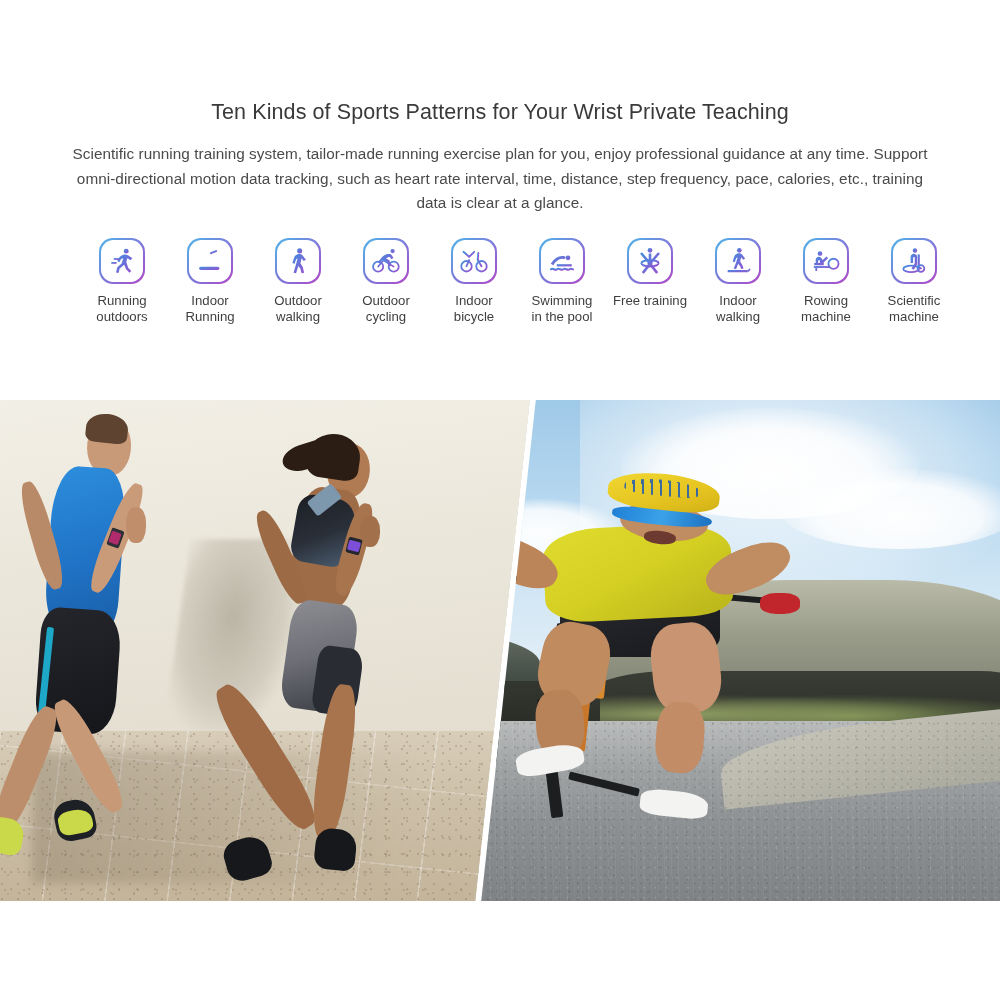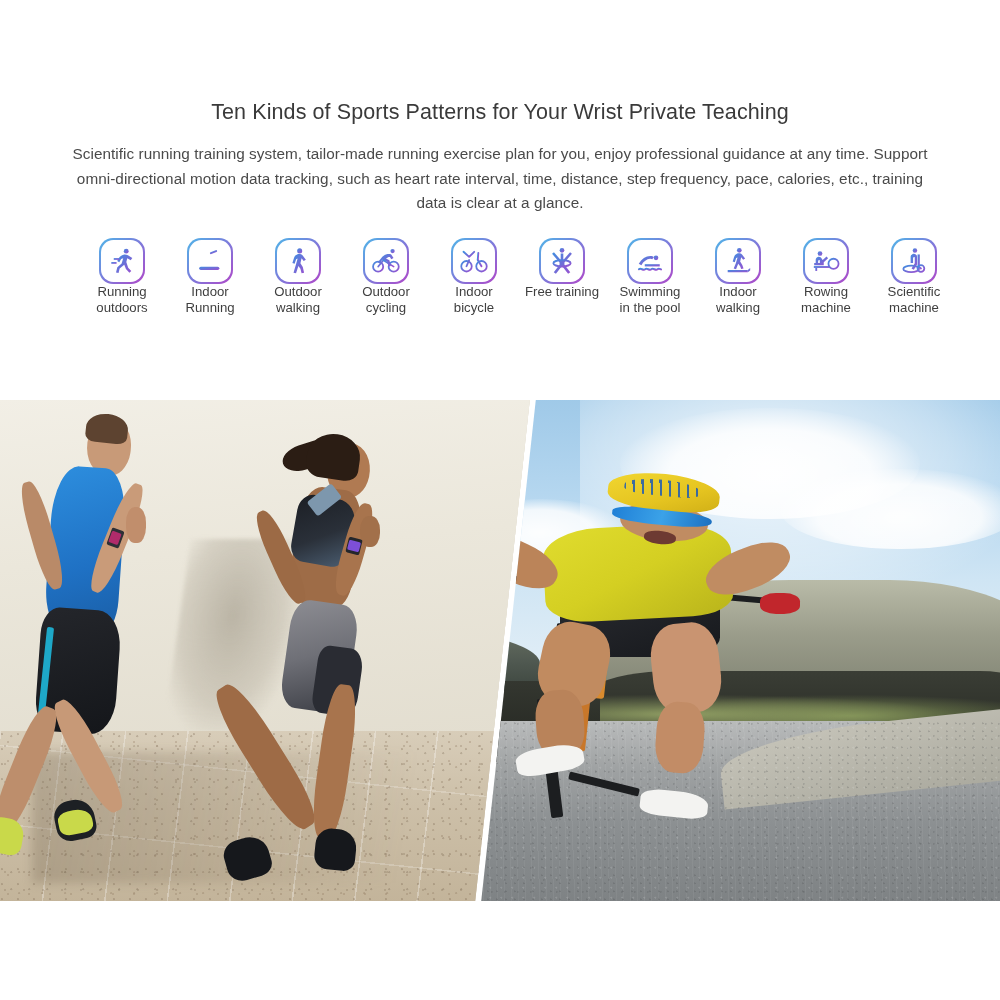--- a/index.html
+++ b/index.html
@@ -91,20 +91,21 @@
     background: #ffffff;
   }
   .icon-badge svg {
     position: relative;
     z-index: 2;
     width: 30px;
     height: 30px;
     display: block;
   }
   .icon-label {
+    margin-top: 9px;
     font-size: 13.2px;
     line-height: 1.24;
     color: #3f3f3f;
     text-align: center;
     width: 92px;
     font-weight: 400;
     white-space: pre-line;
   }
 
   
@@ -837,56 +838,56 @@
         </svg>
       </div>
       <div class="icon-label">Indoor
 bicycle</div>
     </div>
 
     <div class="icon-cell">
       <div class="icon-badge">
         <svg viewBox="0 0 32 32">
           <defs>
-              <linearGradient id="g7" x1="0" y1="0" x2="1" y2="1">
-            <stop offset="0" stop-color="#3f8fe0"></stop>
-                <stop offset="1" stop-color="#9b4fd0"></stop>
-              </linearGradient>
-            </defs>
-          <g fill="url(#g7)">
-            <circle cx="16.0" cy="4.6" r="2.5"></circle>
-            <path d="M14.6 8.0 L17.4 8.0 L17.4 15.0 L24.6 6.6 L26.6 8.3 L18.6 17.6 L18.6 20.0 L24.8 28.0 L22.5 29.6 L16.0 21.4 L9.5 29.6 L7.2 28.0 L13.4 20.0 L13.4 17.6 L5.4 8.3 L7.4 6.6 L14.6 15.0 Z"></path>
-          </g>
-          <ellipse cx="16.0" cy="18.4" rx="9.2" ry="3.4" fill="none" stroke="url(#g7)" stroke-width="2.0"></ellipse>
-        </svg>
-      </div>
-      <div class="icon-label">Free training</div>
-    </div>
-
-    <div class="icon-cell">
-      <div class="icon-badge">
-        <svg viewBox="0 0 32 32">
-          <defs>
               <linearGradient id="g6" x1="0" y1="0" x2="1" y2="1">
             <stop offset="0" stop-color="#3f8fe0"></stop>
                 <stop offset="1" stop-color="#9b4fd0"></stop>
               </linearGradient>
             </defs>
           <g fill="url(#g6)">
             <circle cx="22.4" cy="12.6" r="2.5"></circle>
             <path d="M4.0 19.0 C7.0 13.8 11.6 10.6 16.4 10.6 C18.2 10.6 19.4 11.0 20.2 11.8 L18.4 14.2 C17.8 13.8 17.0 13.6 16.0 13.7 C12.6 14.0 9.0 16.6 6.8 20.4 Z"></path>
             <path d="M10.4 19.4 L26.4 19.4 L26.4 21.8 L10.4 21.8 Z"></path>
           </g>
           <g fill="none" stroke="url(#g6)" stroke-width="2.1" stroke-linecap="round">
             <path d="M4.2 24.8 C6.4 22.8 8.6 26.8 10.8 24.8 C13.0 22.8 15.2 26.8 17.4 24.8 C19.6 22.8 21.8 26.8 24.0 24.8 C25.4 23.5 26.8 24.6 27.8 25.0"></path>
           </g>
         </svg>
       </div>
       <div class="icon-label">Swimming
 in the pool</div>
+    </div>
+
+    <div class="icon-cell">
+      <div class="icon-badge">
+        <svg viewBox="0 0 32 32">
+          <defs>
+              <linearGradient id="g7" x1="0" y1="0" x2="1" y2="1">
+            <stop offset="0" stop-color="#3f8fe0"></stop>
+                <stop offset="1" stop-color="#9b4fd0"></stop>
+              </linearGradient>
+            </defs>
+          <g fill="url(#g7)">
+            <circle cx="16.0" cy="4.6" r="2.5"></circle>
+            <path d="M14.6 8.0 L17.4 8.0 L17.4 15.0 L24.6 6.6 L26.6 8.3 L18.6 17.6 L18.6 20.0 L24.8 28.0 L22.5 29.6 L16.0 21.4 L9.5 29.6 L7.2 28.0 L13.4 20.0 L13.4 17.6 L5.4 8.3 L7.4 6.6 L14.6 15.0 Z"></path>
+          </g>
+          <ellipse cx="16.0" cy="18.4" rx="9.2" ry="3.4" fill="none" stroke="url(#g7)" stroke-width="2.0"></ellipse>
+        </svg>
+      </div>
+      <div class="icon-label">Free training</div>
     </div>
 
     <div class="icon-cell">
       <div class="icon-badge">
         <svg viewBox="0 0 32 32">
           <defs>
               <linearGradient id="g8" x1="0" y1="0" x2="1" y2="1">
             <stop offset="0" stop-color="#3f8fe0"></stop>
                 <stop offset="1" stop-color="#9b4fd0"></stop>
               </linearGradient>

